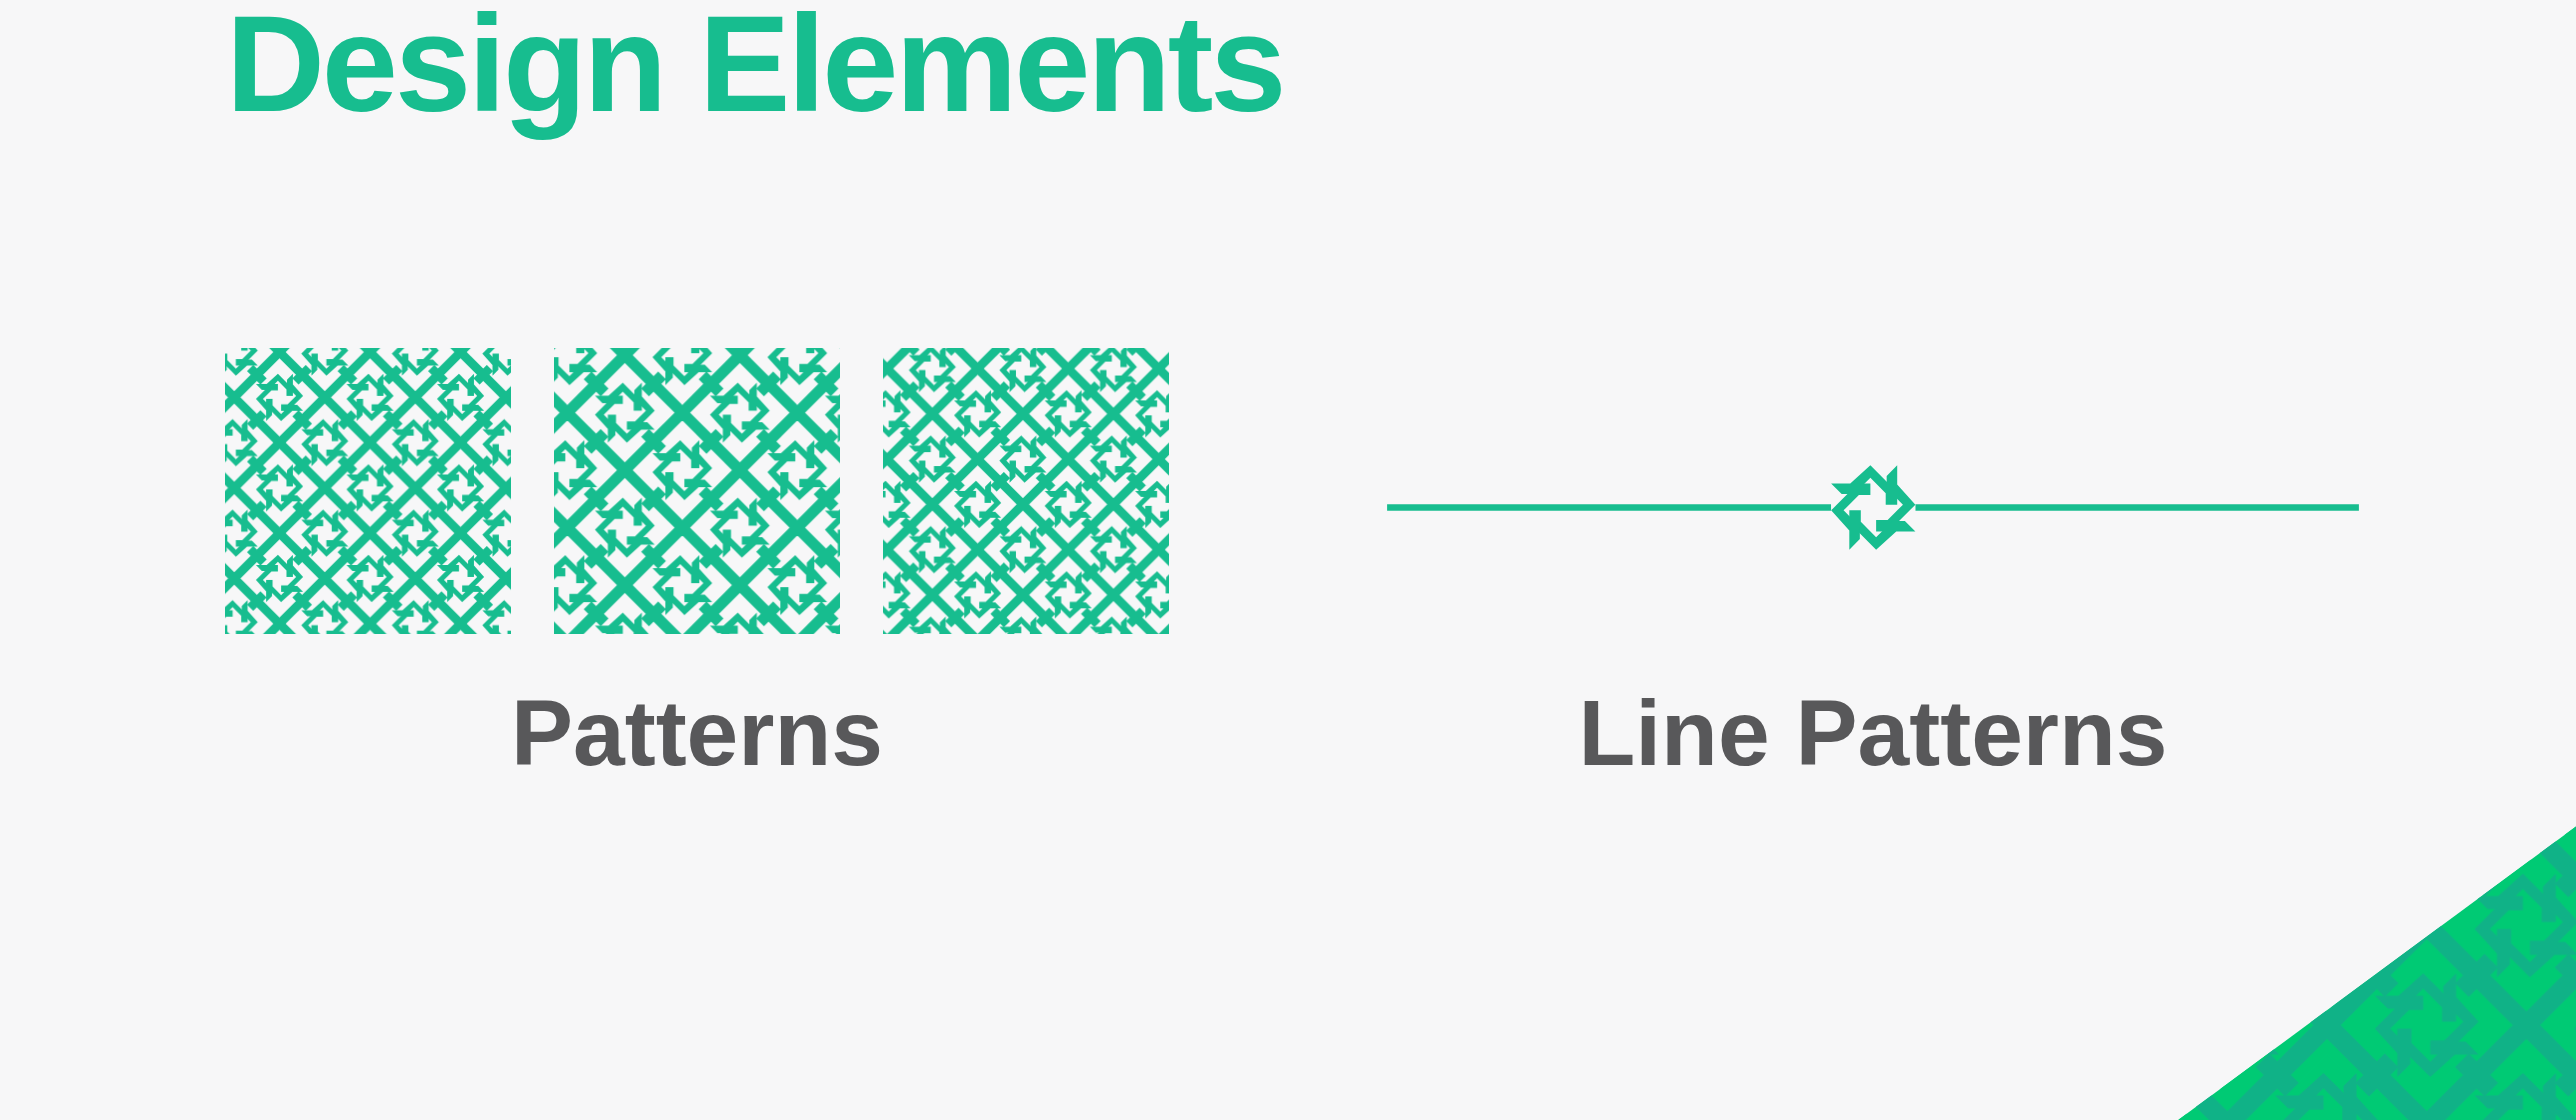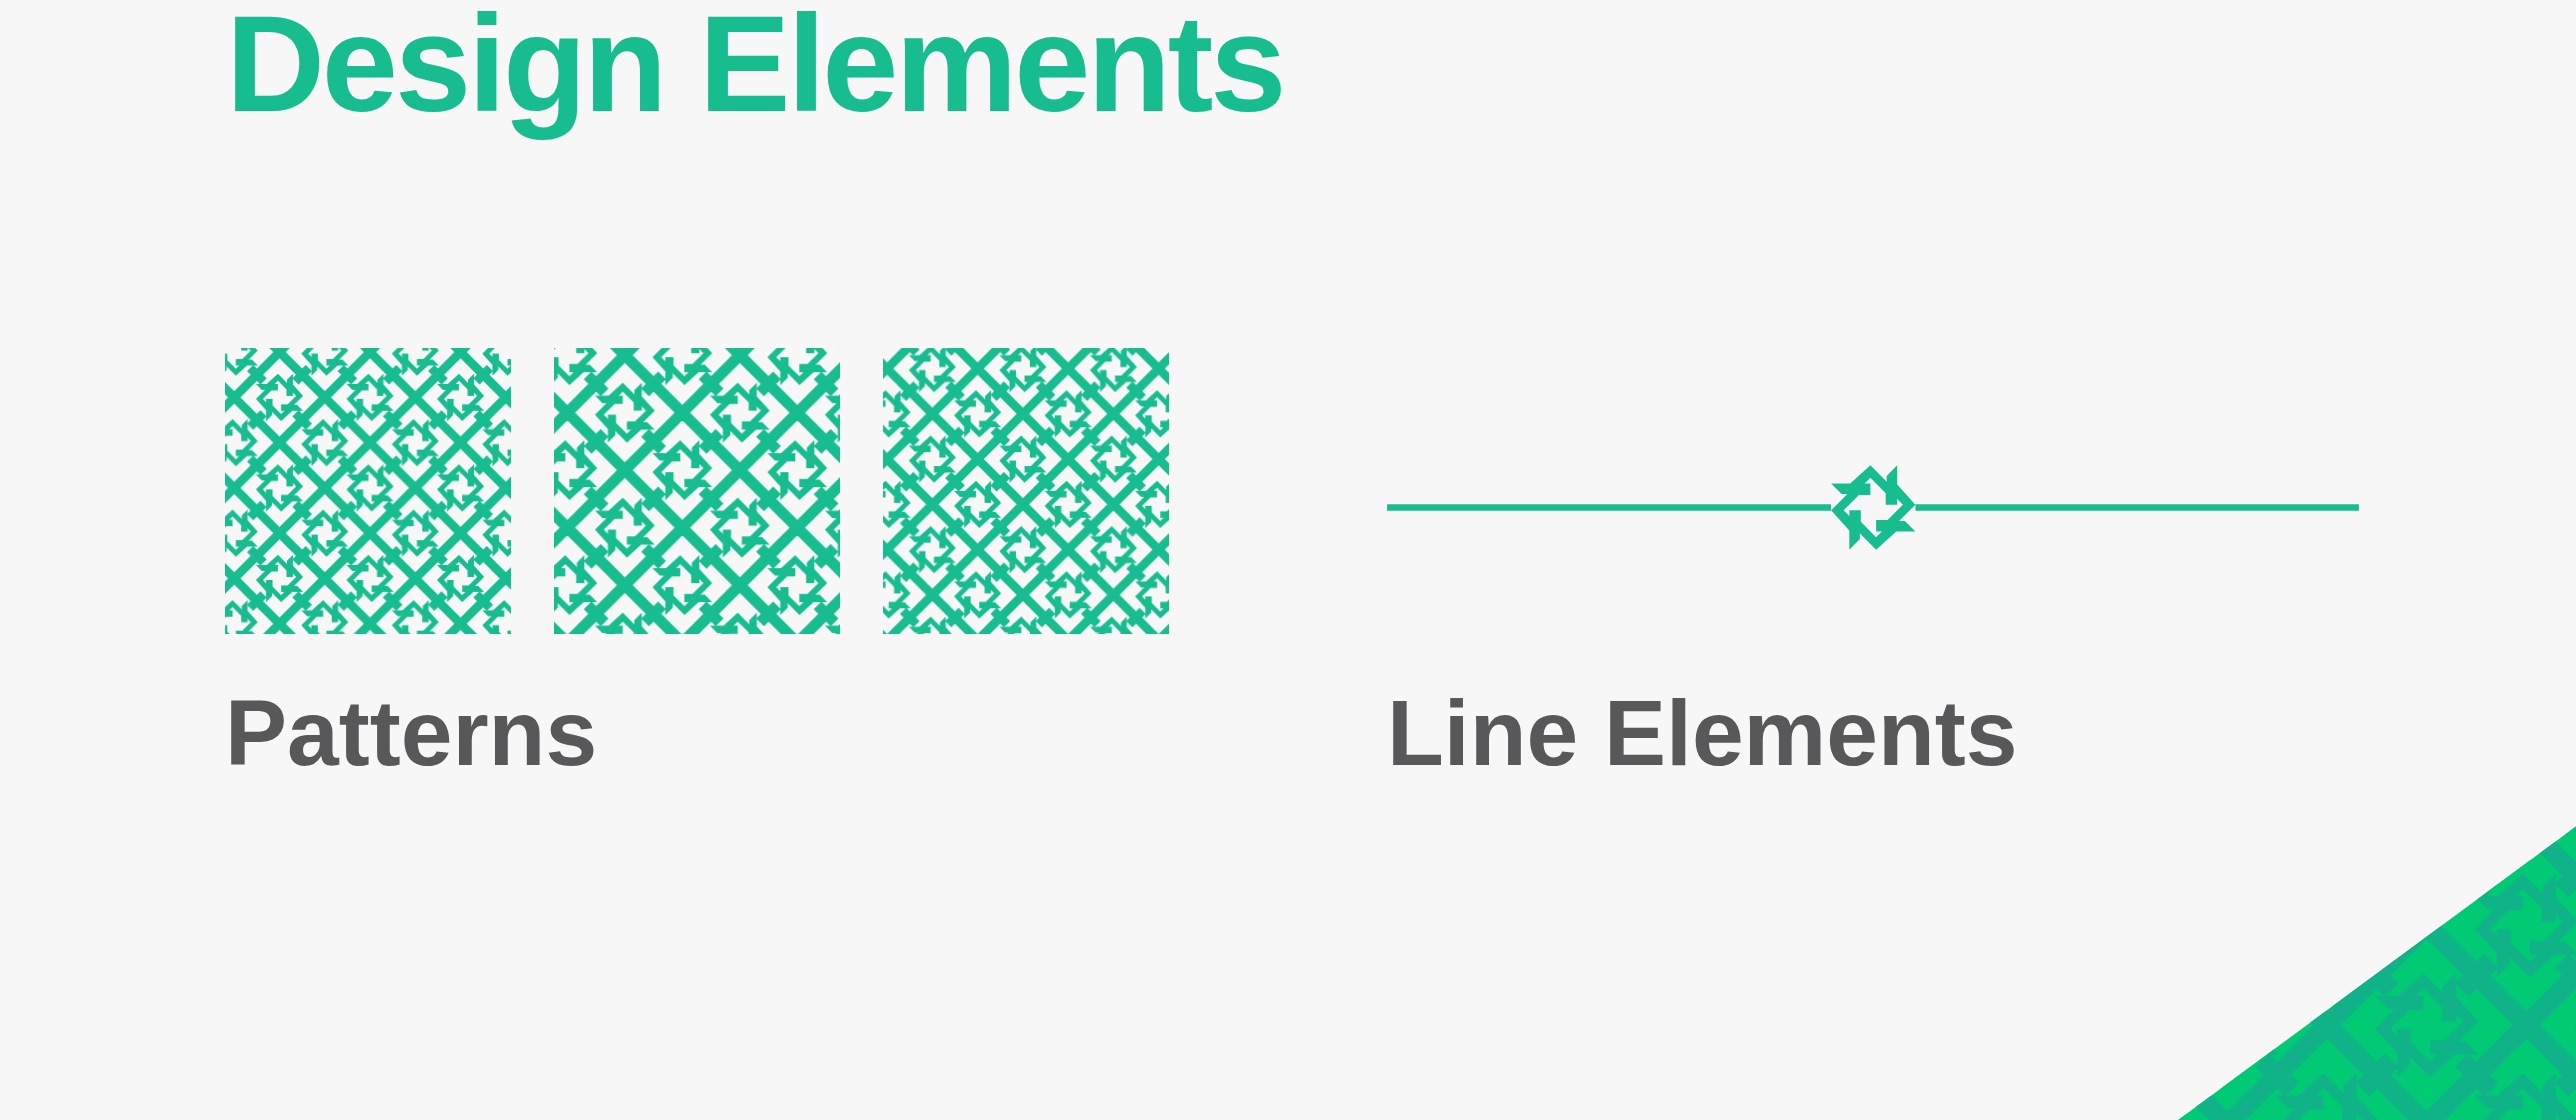--- a/index.html
+++ b/index.html
@@ -36,20 +36,21 @@
   .swatch-1{left:225px;}
   .swatch-2{left:554px;}
   .swatch-3{left:883px;}
   .caption{
     position:absolute;
     top:682px;
     font-size:93px;
     line-height:103px;
     font-weight:700;
     color:var(--label-gray);
+    text-align:center;
     white-space:nowrap;
   }
   .caption-patterns{left:225px;width:944px;}
   .caption-separator{left:1387px;width:972px;}
   .separator-svg{
     position:absolute;
     left:1387px; top:456px;
     width:972px;height:103px;
   }
   .corner-svg{
@@ -181,21 +182,21 @@
 </div>
 
 <div class="caption caption-patterns">Patterns</div>
 
 <svg class="separator-svg" viewBox="0 0 1887 200">
   <line x1="0" y1="100" x2="862" y2="100" stroke-width="13" class="brand-stroke"></line>
   <line x1="1026" y1="100" x2="1887" y2="100" stroke-width="13" class="brand-stroke"></line>
   <use href="#star8" transform="translate(944,100) scale(0.93)" class="brand-fill"></use>
 </svg>
 
-<div class="caption caption-separator">Line Elements</div>
+<div class="caption caption-separator">Line Patterns</div>
 
 <svg class="corner-svg" viewBox="0 0 1108 775">
   <polygon points="128,775 1108,52 1108,775" class="corner-fill"></polygon>
   <clipPath id="cornerClip">
       <polygon points="128,775 1108,52 1108,775"></polygon>
     </clipPath>
   <rect x="128" y="52" width="980" height="723" fill="url(#patCorner)" clip-path="url(#cornerClip)"></rect>
 </svg>
 
 

